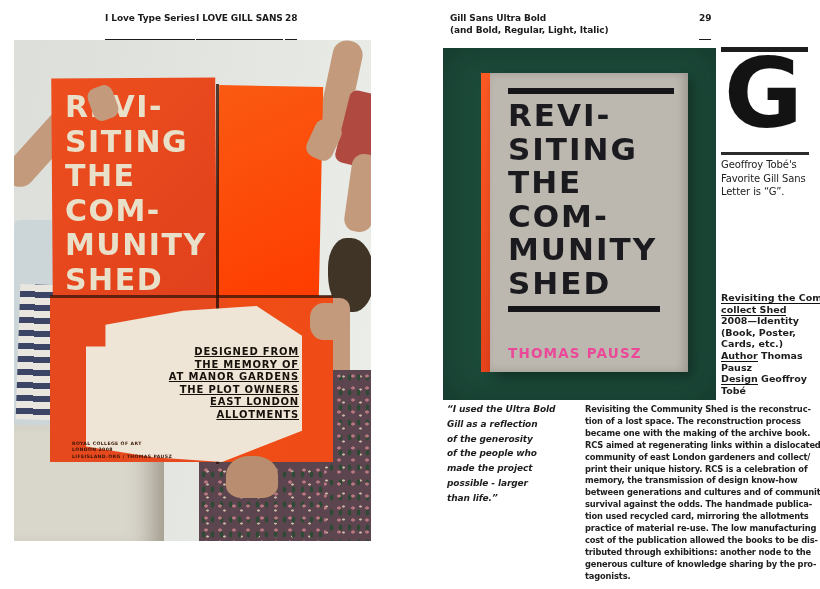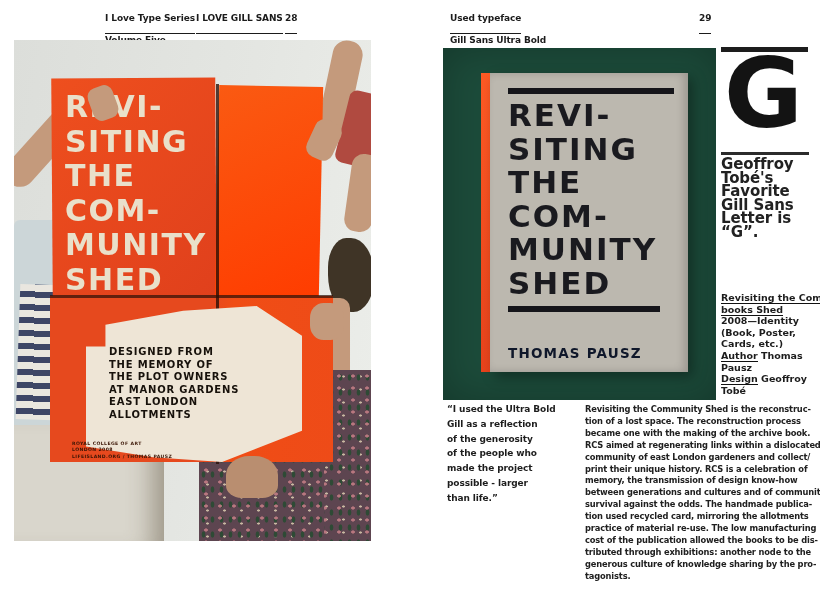--- a/index.html
+++ b/index.html
@@ -1,39 +1,39 @@
 <!DOCTYPE html>
 <html><head>
 <meta charset="utf-8">
 <style>
   html,body{margin:0;padding:0;background:#ffffff;}
   .spread{position:relative;width:820px;height:589px;background:#ffffff;overflow:hidden;
           font-family:"DejaVu Sans","Liberation Sans",sans-serif;color:#1b1b1b;}
   .abs{position:absolute;}
   
   .hdr{font-size:9px;font-weight:800;letter-spacing:-0.1px;line-height:12px;color:#1b1b1b;}
-  .hdr .u{border-bottom:1.2px solid #1b1b1b;padding-bottom:9px;display:inline-block;}
+  .hdr .u{border-bottom:1.2px solid #1b1b1b;padding-bottom:15px;display:inline-block;}
   
   .photo{left:14px;top:40px;width:357px;height:501px;overflow:hidden;
          background:linear-gradient(100deg,#dcdeda 0%,#e4e6e2 55%,#eceeea 100%);}
   .photo .shape{position:absolute;}
   .sheet-tl{left:38px;top:38px;width:164px;height:220px;z-index:2;
             background:linear-gradient(135deg,#ee4f1e,#e0401c);transform:rotate(-0.4deg);}
   .sheet-tr{left:203px;top:46px;width:104px;height:212px;z-index:2;
             background:linear-gradient(155deg,#fa5a12,#ff3c00);transform:rotate(1.2deg);}
   .sheet-b{left:36px;top:256px;width:283px;height:166px;z-index:2;
            background:linear-gradient(95deg,#e6491e 55%,#f04d15 62%,#ee4b18 100%);}
   .gap-v{left:202px;top:44px;width:2.5px;height:380px;background:#2a1007;opacity:.8;z-index:3;}
   .gap-h{left:36px;top:255px;width:283px;height:2.5px;background:#2a1007;opacity:.7;z-index:3;}
   .poster-title{left:51px;top:50px;z-index:3;font-size:30px;line-height:34.5px;font-weight:800;
                 letter-spacing:1.5px;color:#e9e0ca;white-space:nowrap;}
   .house{left:72px;top:266px;width:216px;height:156px;background:#eee5d6;z-index:3;
          clip-path:polygon(0% 26%,9% 26%,9% 12%,45% 3%,79% 0%,100% 19%,100% 80%,63% 100%,31% 97%,0% 90%);}
-  .house-text{left:95px;top:306px;width:190px;z-index:4;text-align:left;font-size:10px;
-              font-weight:800;line-height:12.6px;letter-spacing:0.8px;color:#17110b;}
+  .house-text{left:95px;top:306px;width:190px;z-index:4;text-align:right;font-size:10px;
+              font-weight:800;line-height:12.6px;letter-spacing:0.8px;color:#17110b;text-decoration:underline;}
   .credits{left:58px;top:401px;z-index:4;font-size:4.6px;font-weight:700;line-height:6.4px;
            letter-spacing:0.4px;color:#3a1505;}
   
   .skin{background:#c49a7c;}
   .arm-left{left:-4px;top:128px;width:122px;height:30px;border-radius:15px;
             transform:rotate(-48deg);transform-origin:0 50%;z-index:1;}
   .hand-tl{left:76px;top:46px;width:26px;height:34px;border-radius:9px;transform:rotate(-20deg);z-index:3;}
   .paleblue{left:0;top:180px;width:44px;height:240px;background:#ccd6d8;border-radius:6px;z-index:1;}
   .striped{left:4px;top:245px;width:60px;height:135px;z-index:1;transform:rotate(2deg);
            background:repeating-linear-gradient(to bottom,#e9e6df 0 7px,#3d4566 7px 13px);}
@@ -60,29 +60,29 @@
   .green-panel{left:443px;top:48px;width:273px;height:352px;background:#1c4b3a;
                box-shadow:inset 0 0 40px rgba(0,0,0,.25);}
   .spine{left:481px;top:73px;width:9px;height:299px;background:linear-gradient(180deg,#ff5a24,#e8431c);}
   .cover{left:490px;top:73px;width:198px;height:299px;background:#bcb8af;
          box-shadow:inset -4px 0 8px rgba(0,0,0,.18),5px 5px 12px rgba(0,0,0,.35);}
   .rule{background:#15151a;}
   .cover-rule-top{left:508px;top:88px;width:166px;height:6px;}
   .cover-title{left:508px;top:99px;font-size:31px;line-height:33.5px;font-weight:800;
                letter-spacing:2px;color:#1a1a1f;white-space:nowrap;}
   .cover-rule-bottom{left:508px;top:306px;width:152px;height:6px;}
-  .cover-author{left:508px;top:345px;font-size:13.5px;font-weight:800;letter-spacing:1.2px;color:#0f172a;}
+  .cover-author{left:508px;top:345px;font-size:13.5px;font-weight:800;letter-spacing:1.2px;color:#ec4899;}
   .col-rule-top{left:721px;top:47px;width:87px;height:5px;background:#1d1d1d;}
   .big-g{left:724px;top:50px;font-size:96px;line-height:88px;font-weight:800;color:#131313;}
   .col-rule-mid{left:721px;top:152px;width:88px;height:2.5px;background:#2b2b2b;}
-  .caption{left:721px;top:158px;font-size:15px;line-height:13.5px;font-weight:700;
+  .caption{left:721px;top:158px;font-size:10px;line-height:13.5px;font-weight:400;
            letter-spacing:-0.1px;color:#222;}
   .info{left:721px;top:292px;font-size:9.5px;line-height:11.6px;font-weight:800;color:#1c1c1c;white-space:nowrap;}
   .info .u{border-bottom:1.4px solid #111;padding-bottom:0;}
-  .quote{left:447px;top:402px;font-size:9px;line-height:14.8px;font-weight:800;
+  .quote{left:447px;top:402px;font-size:9px;line-height:14.8px;font-weight:800;font-style:italic;
          letter-spacing:-0.1px;color:#1d1d1d;}
   .bodytxt{left:585px;top:404px;font-size:8.3px;line-height:11.9px;font-weight:700;
            letter-spacing:-0.15px;color:#202020;white-space:nowrap;}
 </style>
 </head>
 <body>
 
 <div class="spread">
 
   <div class="abs hdr" style="left:105px;top:12px;">
@@ -122,40 +122,39 @@
       <div>THE</div>
       <div>COM-</div>
       <div>MUNITY</div>
       <div>SHED</div>
     </div>
 
     <div class="shape house"></div>
     <div class="shape house-text">
       <div>DESIGNED FROM</div>
       <div>THE MEMORY OF</div>
+      <div>AT MANOR GARDENS</div>
       <div>THE PLOT OWNERS</div>
-      <div>AT MANOR GARDENS</div>
       <div>EAST LONDON</div>
       <div>ALLOTMENTS</div>
     </div>
 
     <div class="shape credits">
       <div>ROYAL COLLEGE OF ART</div>
       <div>LONDON 2008</div>
       <div>LIFEISLAND.ORG / THOMAS PAUSZ</div>
     </div>
 
     <div class="shape skin hand-tl"></div>
     <div class="shape skin hand-tr"></div>
     <div class="shape hand-bottom"></div>
     <div class="shape skin hand-right-mid"></div>
   </div>
 
   <div class="abs hdr" style="left:450px;top:12px;">
-    <div><span class="u">Used typeface</span></div>
     <div>Gill Sans Ultra Bold</div>
     <div>(and Bold, Regular, Light, Italic)</div>
   </div>
   <div class="abs hdr" style="left:699px;top:12px;">
     <span class="u">29</span>
   </div>
 
   <div class="abs green-panel"></div>
   <div class="abs spine"></div>
   <div class="abs cover"></div>
@@ -175,21 +174,21 @@
   <div class="abs big-g">G</div>
   <div class="abs col-rule-mid"></div>
   <div class="abs caption">
     <div>Geoffroy Tobé's</div>
     <div>Favorite Gill Sans</div>
     <div>Letter is “G”.</div>
   </div>
 
   <div class="abs info">
     <div><span class="u">Revisiting the Com-</span><span></span></div>
-    <div><span class="u">books Shed</span><span></span></div>
+    <div><span class="u">collect Shed</span><span></span></div>
     <div><span class="u"></span><span>2008—Identity</span></div>
     <div><span class="u"></span><span>(Book, Poster,</span></div>
     <div><span class="u"></span><span>Cards, etc.)</span></div>
     <div><span class="u">Author</span><span> Thomas</span></div>
     <div><span class="u"></span><span>Pausz</span></div>
     <div><span class="u">Design</span><span> Geoffroy</span></div>
     <div><span class="u"></span><span>Tobé</span></div>
   </div>
 
   <div class="abs quote">

